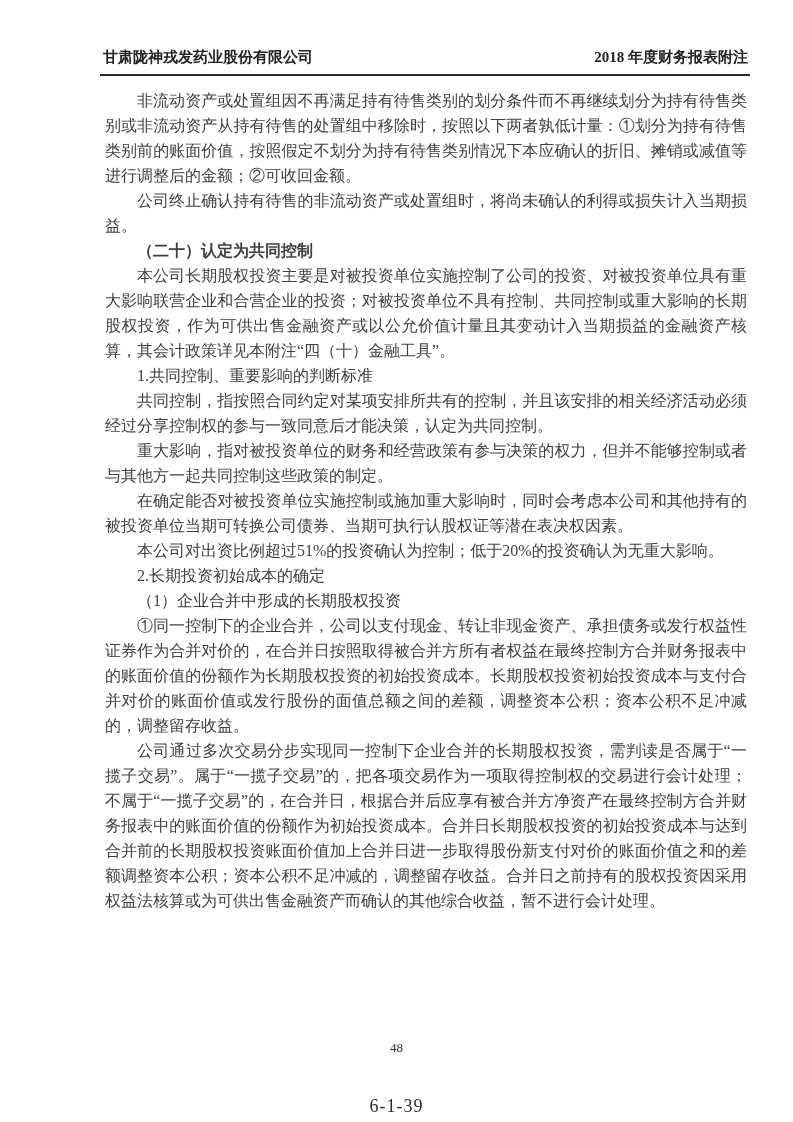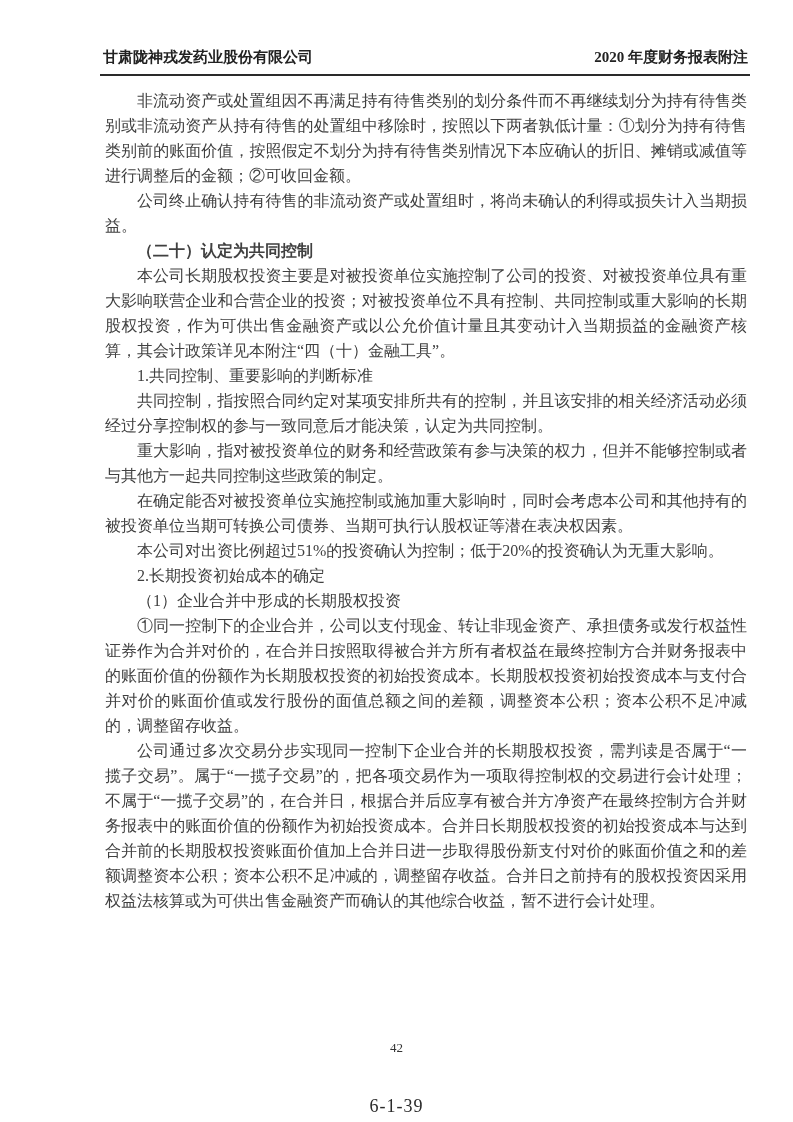--- a/index.html
+++ b/index.html
@@ -41,36 +41,36 @@
     margin-top: 36px;
   }
 </style>
 </head>
 <body>
 
 <div class="page">
 
   <div class="page-header">
     <span>甘肃陇神戎发药业股份有限公司</span>
-    <span>2020 年度财务报表附注</span>
+    <span>2018 年度财务报表附注</span>
   </div>
   <div class="header-rule"></div>
 
   <div class="content">
     <p>非流动资产或处置组因不再满足持有待售类别的划分条件而不再继续划分为持有待售类别或非流动资产从持有待售的处置组中移除时，按照以下两者孰低计量：①划分为持有待售类别前的账面价值，按照假定不划分为持有待售类别情况下本应确认的折旧、摊销或减值等进行调整后的金额；②可收回金额。</p>
     <p>公司终止确认持有待售的非流动资产或处置组时，将尚未确认的利得或损失计入当期损益。</p>
     <p class="heading">（二十）认定为共同控制</p>
     <p>本公司长期股权投资主要是对被投资单位实施控制了公司的投资、对被投资单位具有重大影响联营企业和合营企业的投资；对被投资单位不具有控制、共同控制或重大影响的长期股权投资，作为可供出售金融资产或以公允价值计量且其变动计入当期损益的金融资产核算，其会计政策详见本附注“四（十）金融工具”。</p>
     <p>1.共同控制、重要影响的判断标准</p>
     <p>共同控制，指按照合同约定对某项安排所共有的控制，并且该安排的相关经济活动必须经过分享控制权的参与一致同意后才能决策，认定为共同控制。</p>
     <p>重大影响，指对被投资单位的财务和经营政策有参与决策的权力，但并不能够控制或者与其他方一起共同控制这些政策的制定。</p>
     <p>在确定能否对被投资单位实施控制或施加重大影响时，同时会考虑本公司和其他持有的被投资单位当期可转换公司债券、当期可执行认股权证等潜在表决权因素。</p>
     <p>本公司对出资比例超过51%的投资确认为控制；低于20%的投资确认为无重大影响。</p>
     <p>2.长期投资初始成本的确定</p>
     <p>（1）企业合并中形成的长期股权投资</p>
     <p>①同一控制下的企业合并，公司以支付现金、转让非现金资产、承担债务或发行权益性证券作为合并对价的，在合并日按照取得被合并方所有者权益在最终控制方合并财务报表中的账面价值的份额作为长期股权投资的初始投资成本。长期股权投资初始投资成本与支付合并对价的账面价值或发行股份的面值总额之间的差额，调整资本公积；资本公积不足冲减的，调整留存收益。</p>
     <p>公司通过多次交易分步实现同一控制下企业合并的长期股权投资，需判读是否属于“一揽子交易”。属于“一揽子交易”的，把各项交易作为一项取得控制权的交易进行会计处理；不属于“一揽子交易”的，在合并日，根据合并后应享有被合并方净资产在最终控制方合并财务报表中的账面价值的份额作为初始投资成本。合并日长期股权投资的初始投资成本与达到合并前的长期股权投资账面价值加上合并日进一步取得股份新支付对价的账面价值之和的差额调整资本公积；资本公积不足冲减的，调整留存收益。合并日之前持有的股权投资因采用权益法核算或为可供出售金融资产而确认的其他综合收益，暂不进行会计处理。</p>
   </div>
 
-  <div class="footer-page">42</div>
+  <div class="footer-page">48</div>
   <div class="footer-code">6-1-39</div>
 
 </div>
 
 </body></html>

